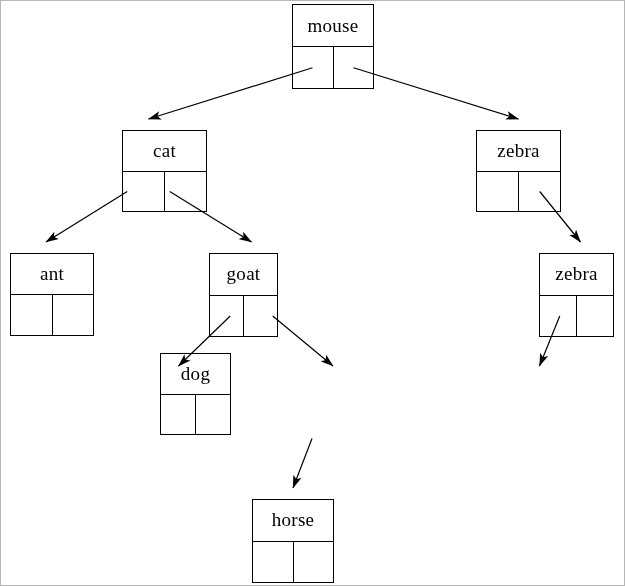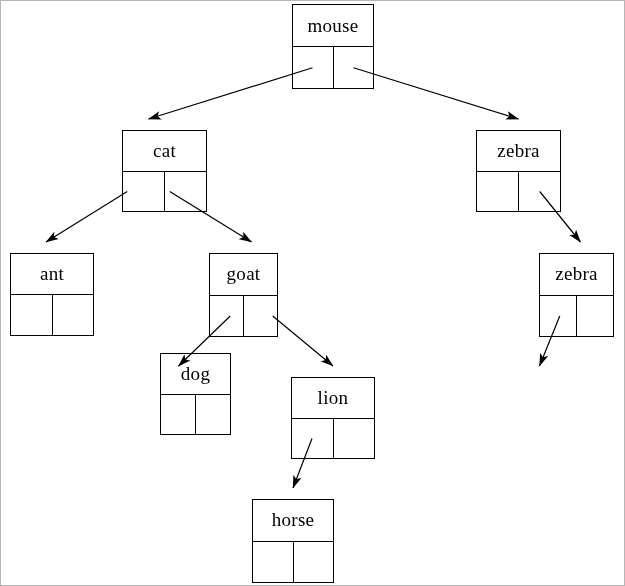--- a/index.html
+++ b/index.html
@@ -108,27 +108,20 @@
         <div class="cell right"></div>
       </div>
     </div>
     <div class="node" style="left: 135px; top: 352px; width: 71px; height: 82px; margin-left: 24px;">
       <div class="label">dog</div>
       <div class="cells">
         <div class="cell left"></div>
         <div class="cell right"></div>
       </div>
     </div>
-    <div class="node" style="left: 290px; top: 376px; width: 84px; height: 82px;">
-      <div class="label">lion</div>
-      <div class="cells">
-        <div class="cell left"></div>
-        <div class="cell right"></div>
-      </div>
-    </div>
     <div class="node" style="left: 251px; top: 498px; width: 82px; height: 84px;">
       <div class="label">horse</div>
       <div class="cells">
         <div class="cell left"></div>
         <div class="cell right"></div>
       </div>
     </div>
   </div>
 
 </body></html>

